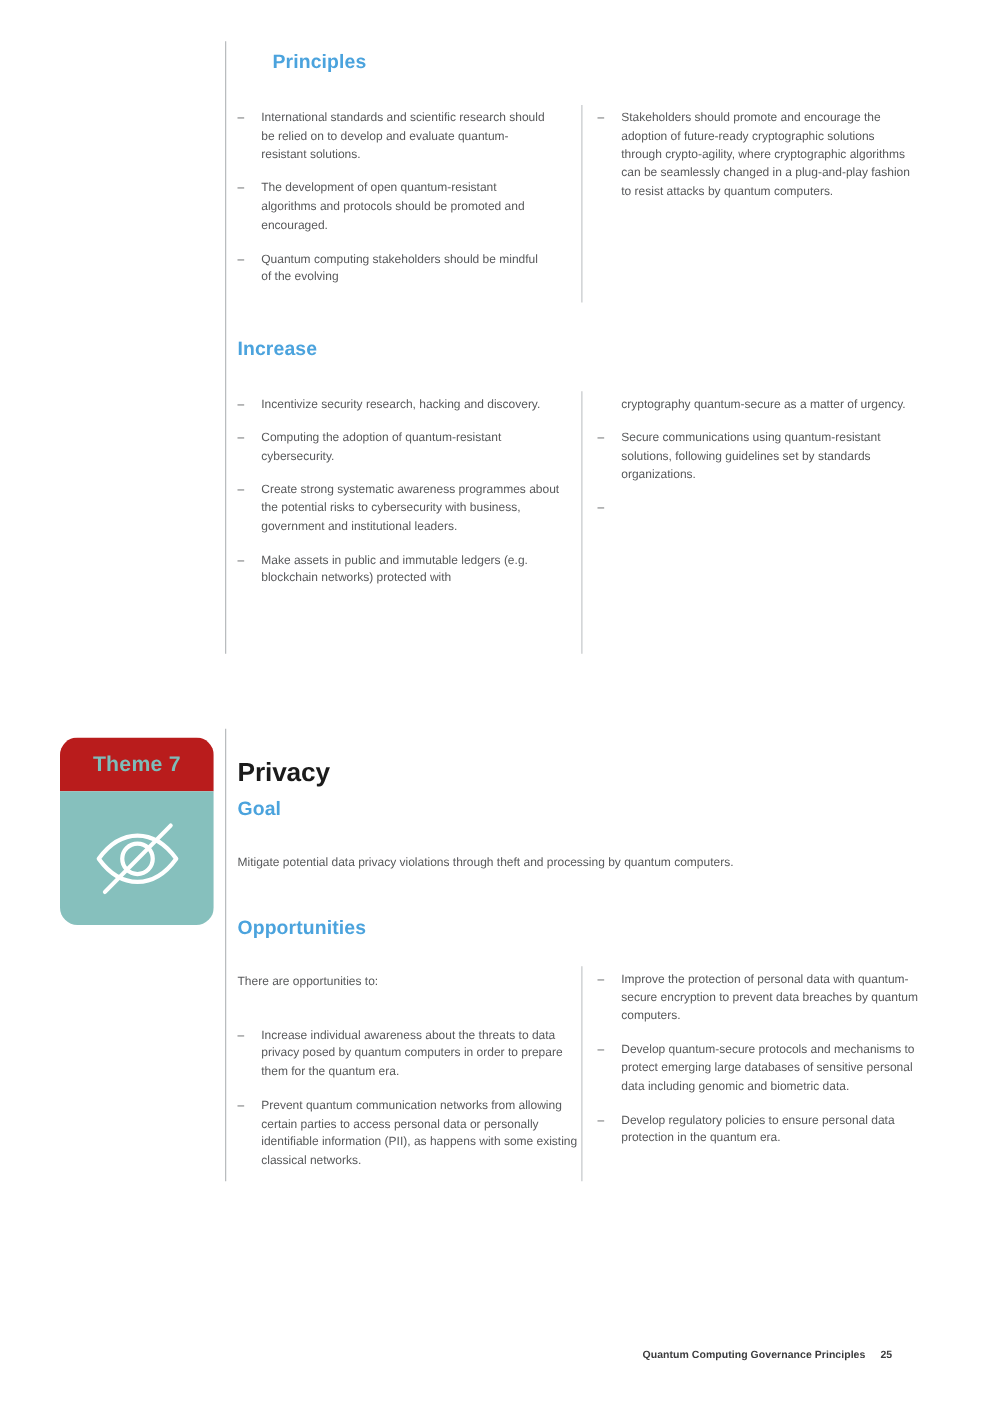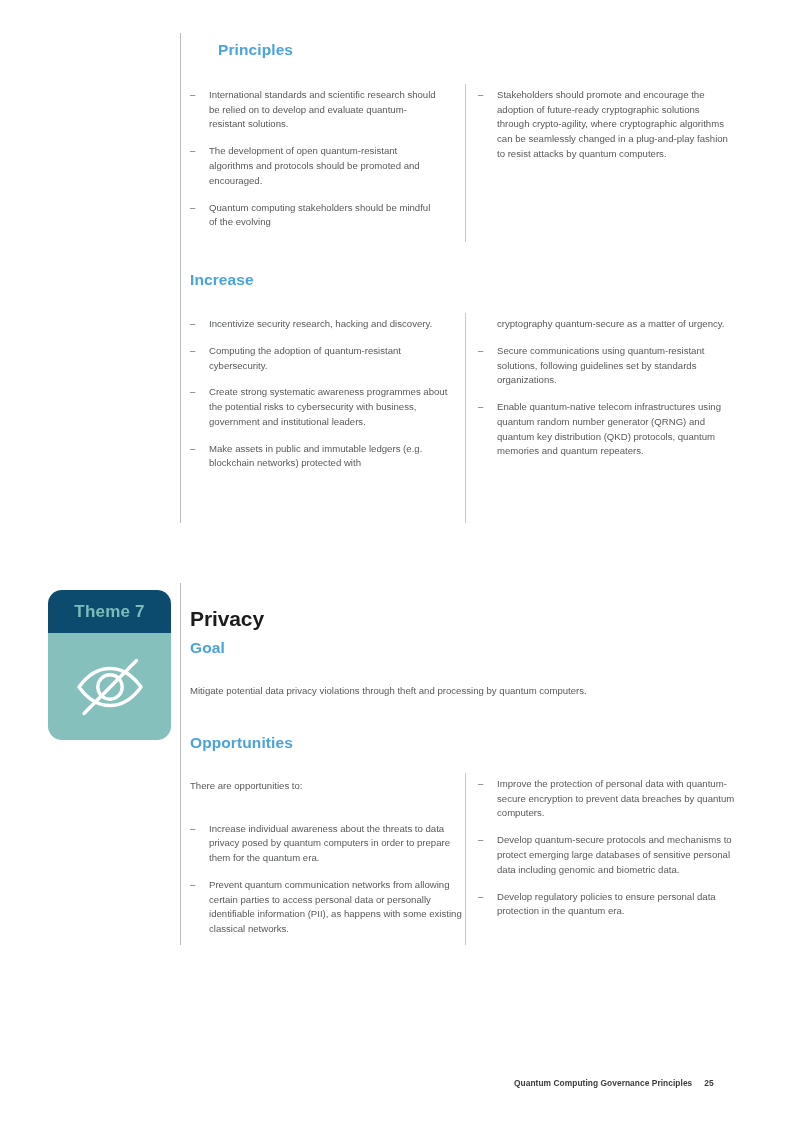--- a/index.html
+++ b/index.html
@@ -71,21 +71,21 @@
   
   .theme-badge {
     position: absolute;
     border-radius: 14px;
     overflow: hidden;
     background: #ffffff;
     box-shadow: 0 0 0 0px transparent;
   }
   .theme-badge-top {
     height: 43px;
-    background: #0c4a6e;
+    background: #b91c1c;
     display: flex;
     align-items: center;
     justify-content: center;
   }
   .theme-badge-label {
     font-size: 17px;
     font-weight: bold;
     color: #7dbcb9;
     letter-spacing: 0.2px;
   }
@@ -185,21 +185,20 @@
   <div class="bullets" style="left:478px; top:317px; width:258px;">
     <div class="bullet cont">
       <span>cryptography quantum-secure as a matter of urgency.</span>
     </div>
     <div class="bullet">
       <span class="dash">–</span>
       <span>Secure communications using quantum-resistant solutions, following guidelines set by standards organizations.</span>
     </div>
     <div class="bullet">
       <span class="dash">–</span>
-      <span>Enable quantum-native telecom infrastructures using quantum random number generator (QRNG) and quantum key distribution (QKD) protocols, quantum memories and quantum repeaters.</span>
     </div>
   </div>
 
   <div class="theme-badge" style="left:48px; top:590px; width:123px; height:150px;">
     <div class="theme-badge-top">
       <span class="theme-badge-label">Theme 7</span>
     </div>
     <div class="theme-badge-body">
       <span style="display:block; line-height:0;">
         <svg width="78" height="78" viewBox="0 0 78 78" fill="none" xmlns="http://www.w3.org/2000/svg">

